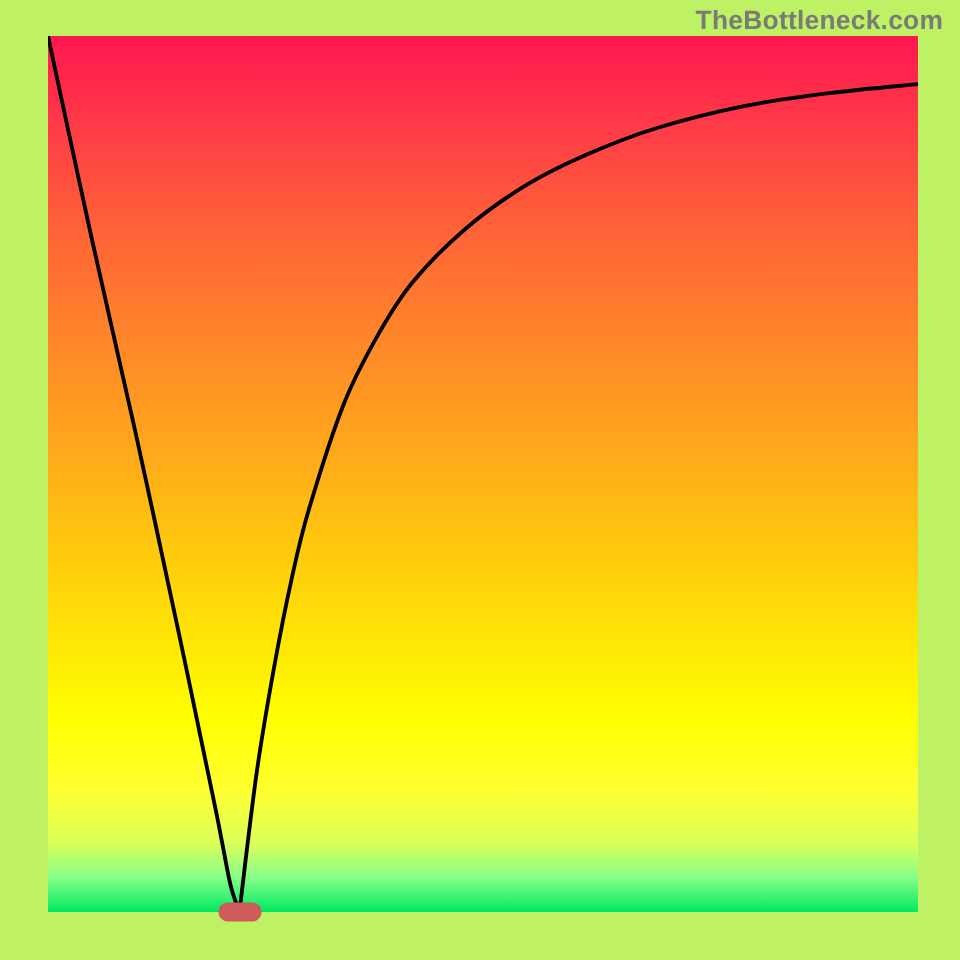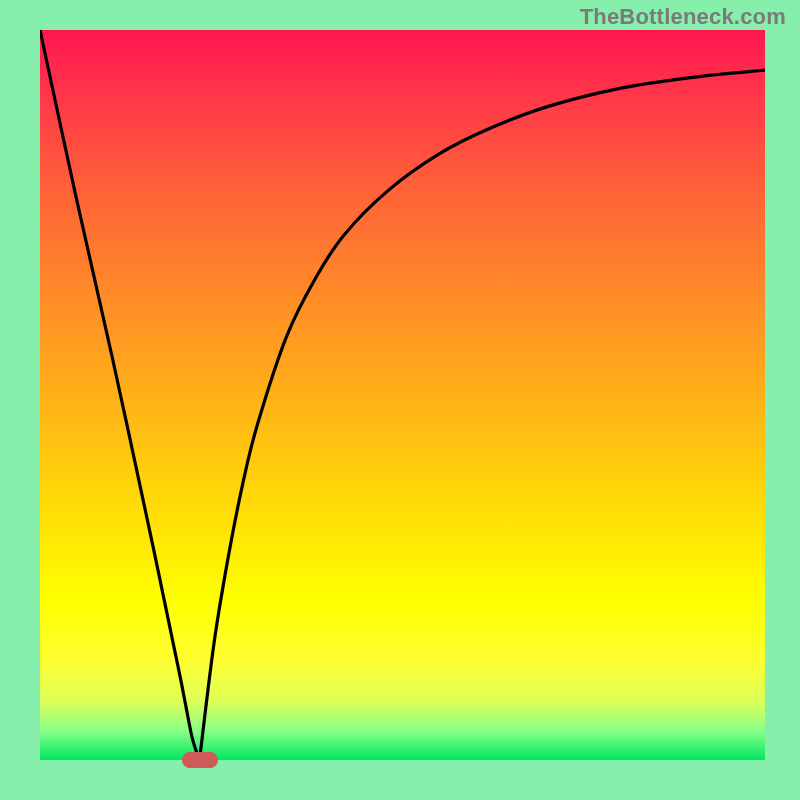--- a/index.html
+++ b/index.html
@@ -8,21 +8,21 @@
     width: 800px;
     height: 800px;
     overflow: hidden;
     background: #000;
     font-family: Arial, Helvetica, sans-serif;
   }
   .frame {
     position: relative;
     width: 800px;
     height: 800px;
-    background: #86efac;
+    background: #bef264;
   }
   .plot-area {
     position: absolute;
     left: 40px;
     top: 30px;
     width: 725px;
     height: 730px;
     background: linear-gradient(
       to bottom,
       #ff1650 0%,

